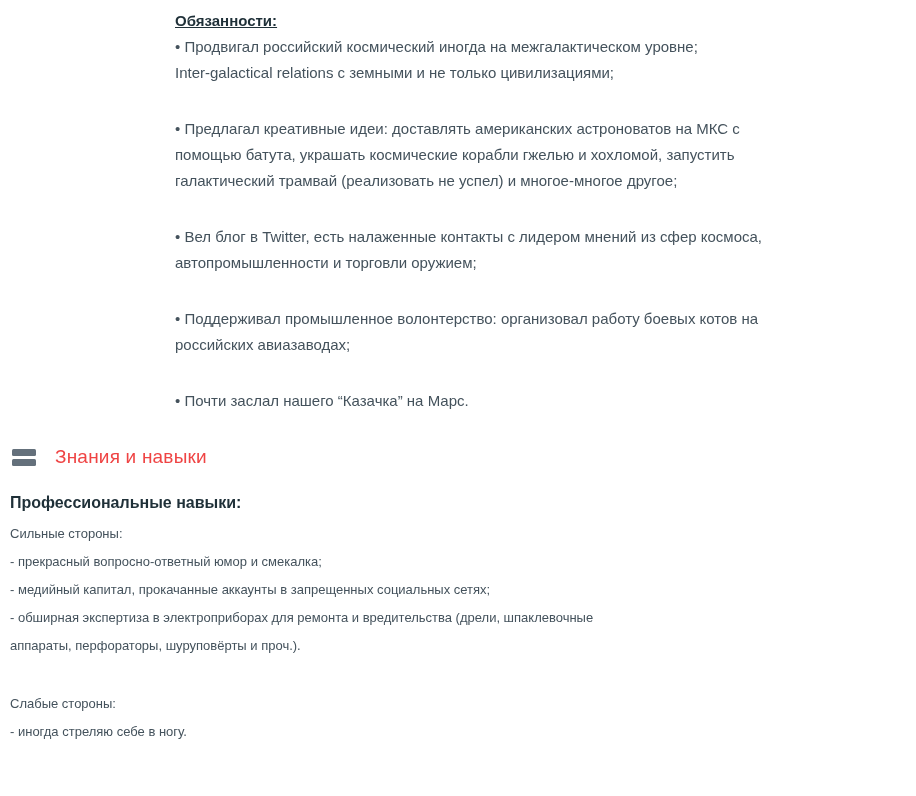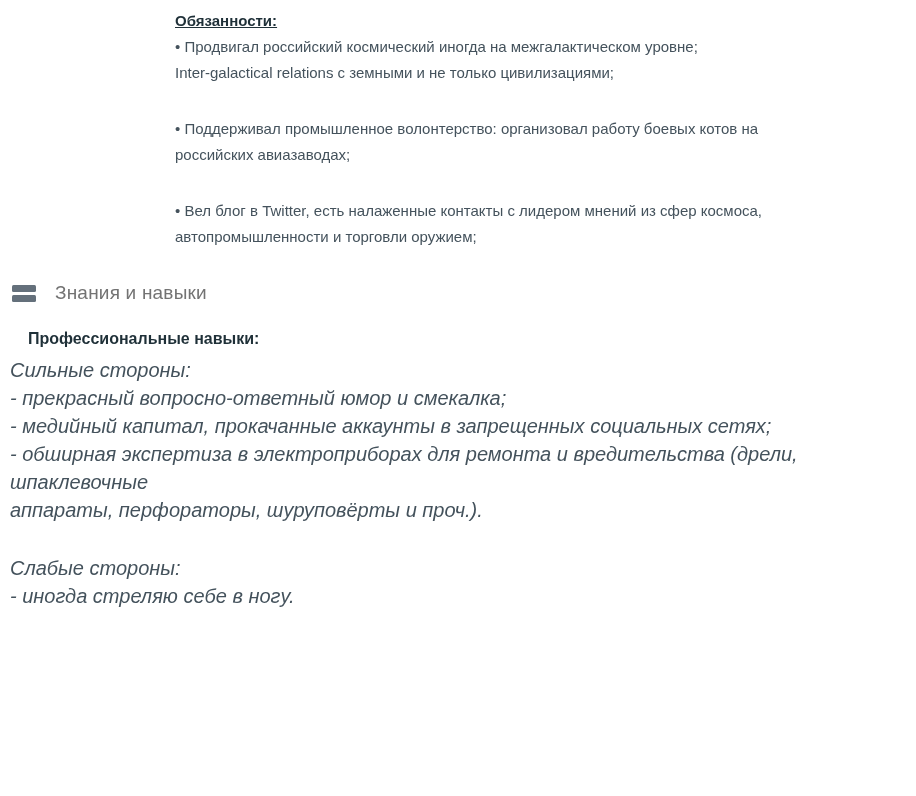--- a/index.html
+++ b/index.html
@@ -63,50 +63,53 @@
   .bars-icon .bar {
     height: 7px;
     width: 24px;
     border-radius: 1.5px;
     background: #64707b;
   }
   .section-title {
     font-size: 19px;
     font-weight: 500;
     letter-spacing: 0.2px;
-    color: #737373;
+    color: #ef4444;
   }
   .skills-label {
     font-size: 16px;
     font-weight: 700;
     line-height: 26px;
     color: #1f3038;
-    margin: 0 0 4px 18px;
+    margin: 0 0 4px 0;
   }
   .skills-para {
-    font-size: 20px;
+    font-size: 13px;
     line-height: 28px;
     margin: 0 0 30px 0;
     white-space: pre-line;
-    font-style: italic;
   }
 </style>
 </head>
 <body>
 
 <div class="page">
 
   <section class="indent-block">
     <p class="block-label">Обязанности:</p>
     <p class="para">• Продвигал российский космический иногда на межгалактическом уровне;
 Inter-galactical relations с земными и не только цивилизациями;</p>
+    <p class="para">• Предлагал креативные идеи: доставлять американских астроноватов на МКС с
+помощью батута, украшать космические корабли гжелью и хохломой, запустить
+галактический трамвай (реализовать не успел) и многое-многое другое;</p>
+    <p class="para">• Вел блог в Twitter, есть налаженные контакты с лидером мнений из сфер космоса,
+автопромышленности и торговли оружием;</p>
     <p class="para">• Поддерживал промышленное волонтерство: организовал работу боевых котов на
 российских авиазаводах;</p>
-    <p class="para">• Вел блог в Twitter, есть налаженные контакты с лидером мнений из сфер космоса,
-автопромышленности и торговли оружием;</p>
+    <p class="para">• Почти заслал нашего “Казачка” на Марс.</p>
   </section>
 
   <section class="skills-block">
     <div class="section-header">
       <span class="bars-icon">
         <span class="bar"></span>
         <span class="bar"></span>
       </span>
       <span class="section-title">Знания и навыки</span>
     </div>

